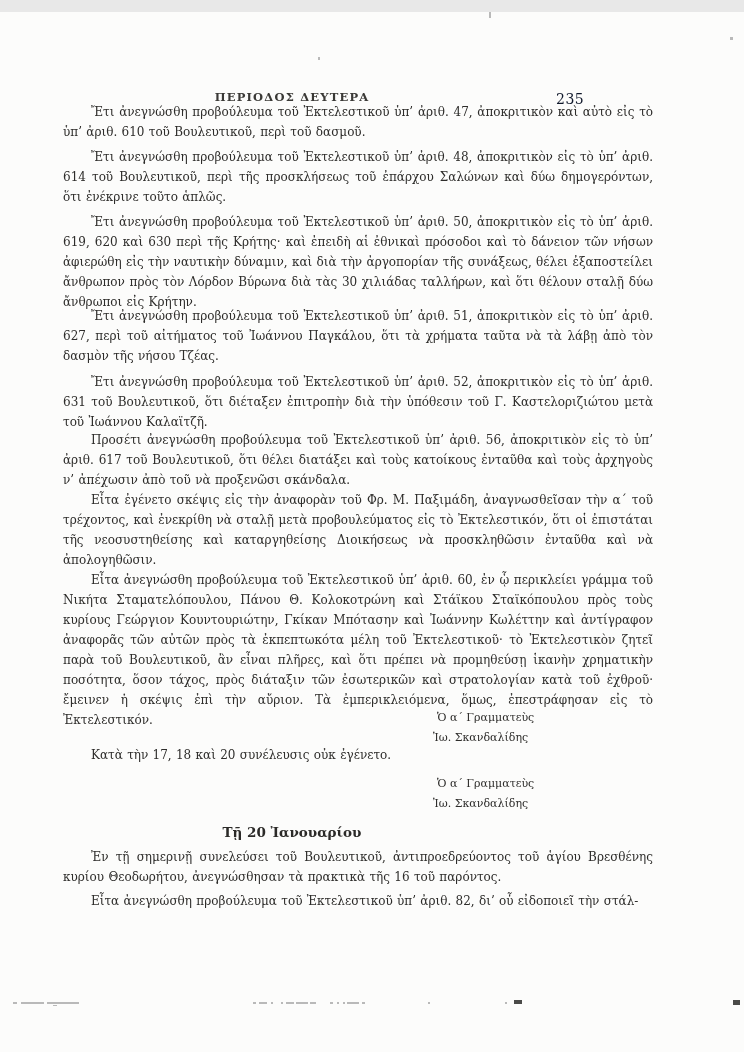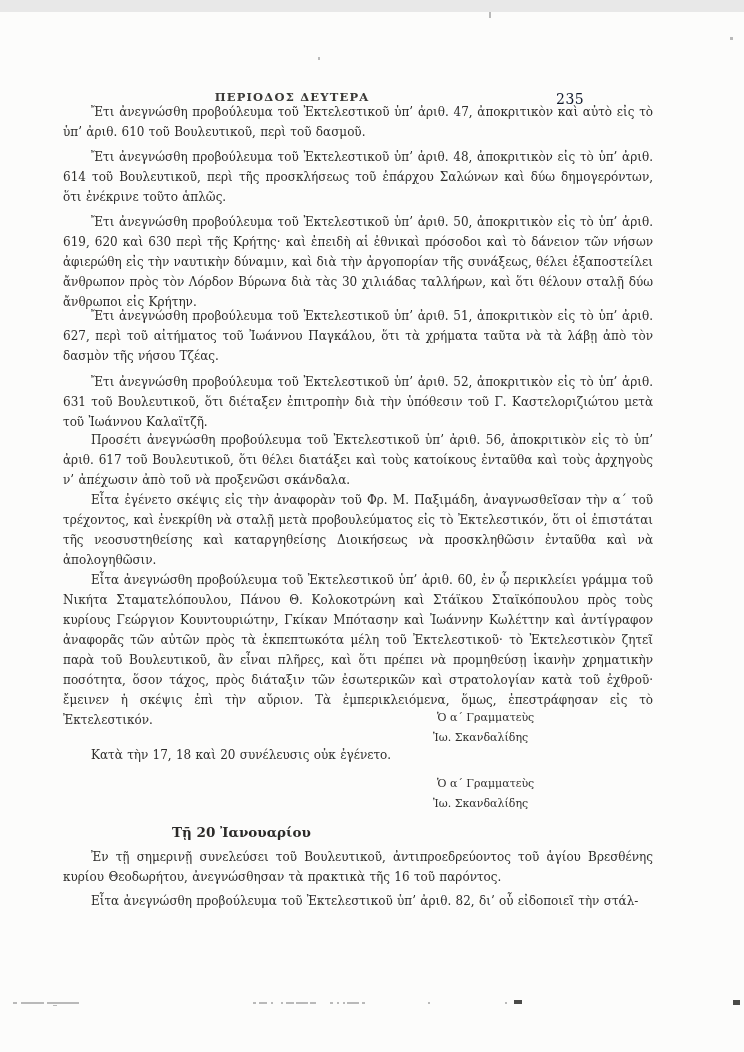--- a/index.html
+++ b/index.html
@@ -30,21 +30,21 @@
     word-spacing:0.5px;
   }
   .sig {
     position:absolute; left:433px;
     font-size:11px; line-height:20px;
     white-space:nowrap;
   }
   .sig .sig-role { padding-left:4px; }
   .session-heading {
     position:absolute; top:810px; left:172px; width:240px;
-    margin:0; text-align:left;
+    margin:0; text-align:center;
     font-size:13.5px; font-weight:bold; line-height:20px;
     color:#2b2a28;
   }
   .artifact { position:absolute; background:#b9b9b9; }
   .artifact.dark { background:#4a4a48; }
 </style>
 </head>
 <body>
 
 <div class="page">

